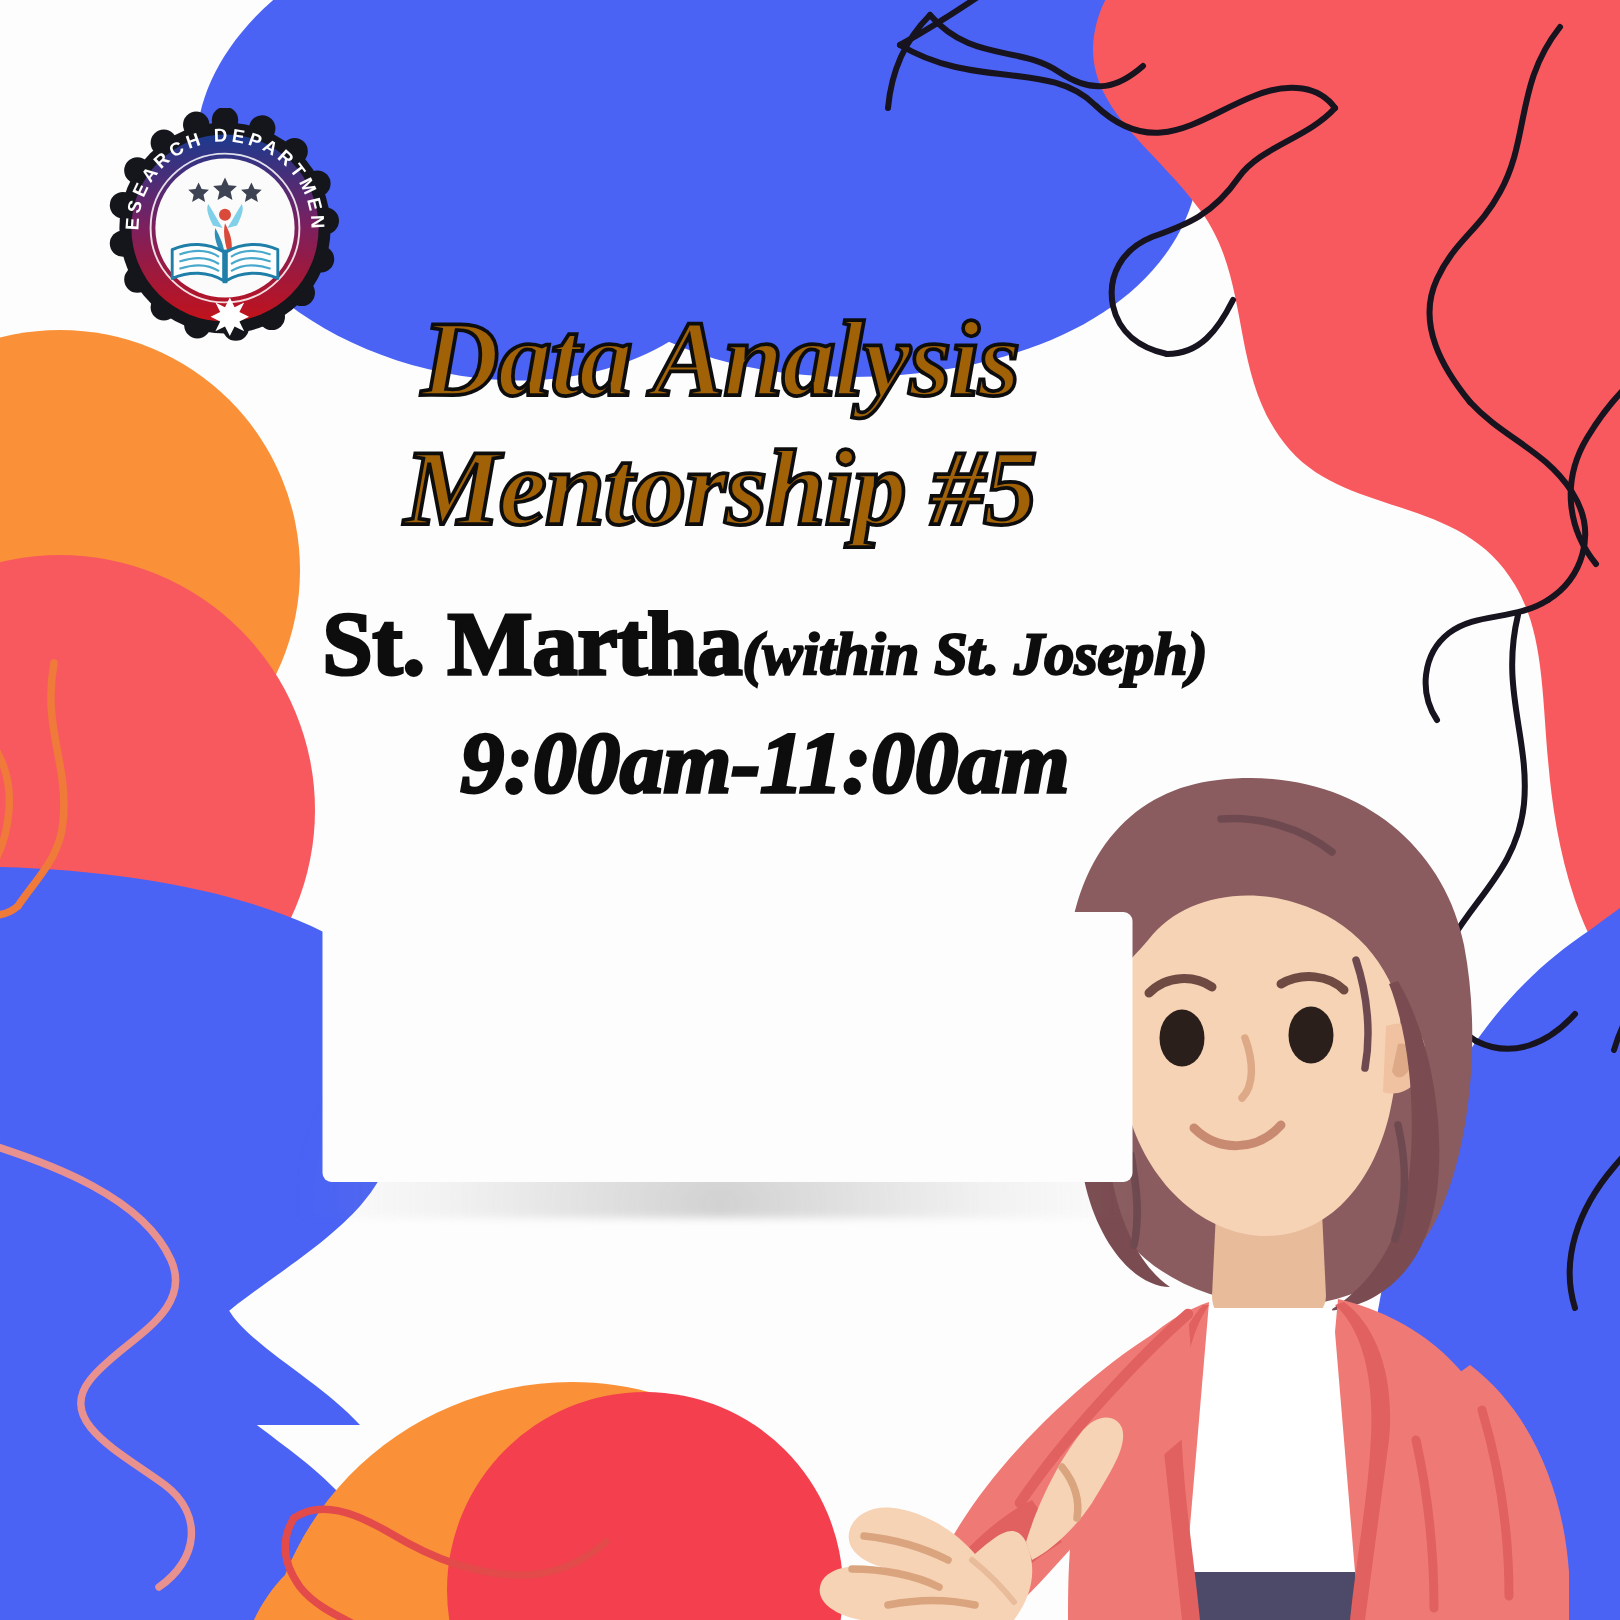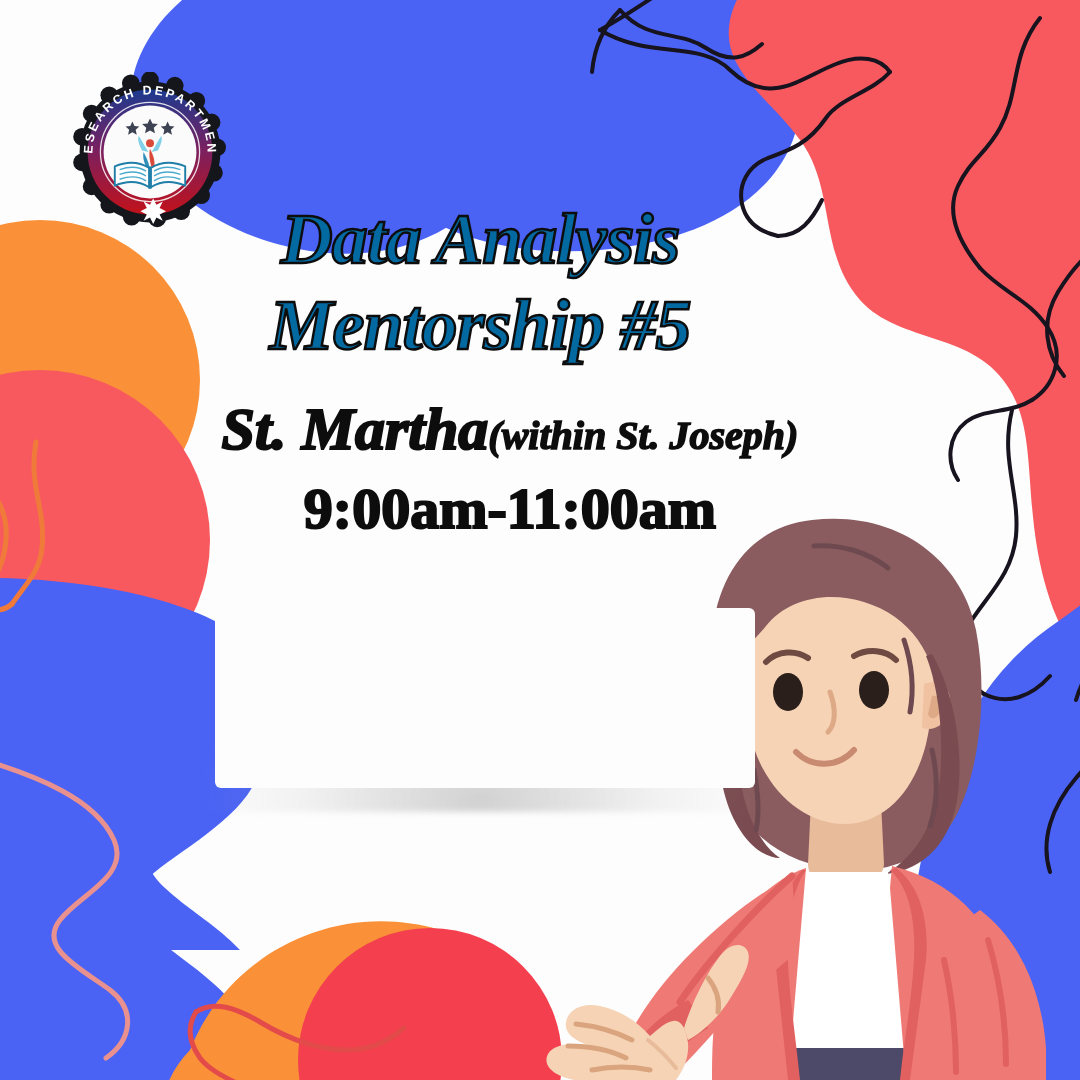--- a/index.html
+++ b/index.html
@@ -27,46 +27,46 @@
     pointer-events:none;
   }
   .title-wrap{
     position:absolute;left:100px;top:196px;width:760px;
     text-align:center;
   }
   .title-line{
     font-family:"Liberation Serif", serif;
     font-weight:bold;font-style:italic;
     font-size:72px;line-height:86px;letter-spacing:-1px;
-    color:#0369a1;
+    color:#a16207;
     white-space:nowrap;
     -webkit-text-stroke:2.5px #0d0d0d;
   }
   .venue-wrap{
     position:absolute;left:60px;top:398px;width:900px;text-align:center;
   }
   .venue-main{
     font-family:"Liberation Serif", serif;
-    font-weight:bold;font-style:italic;
+    font-weight:bold;
     font-size:60px;line-height:62px;color:#0d0d0d;
     -webkit-text-stroke:2.2px #0d0d0d;
     white-space:nowrap;
   }
   .venue-sub{
     font-family:"Liberation Serif", serif;
     font-weight:bold;font-style:italic;
     font-size:40px;color:#0d0d0d;
     -webkit-text-stroke:1.6px #0d0d0d;
   }
   .time-wrap{
     position:absolute;left:60px;top:478px;width:900px;text-align:center;
   }
   .time-line{
     font-family:"Liberation Serif", serif;
-    font-weight:bold;
+    font-weight:bold;font-style:italic;
     font-size:58px;line-height:62px;color:#0d0d0d;
     -webkit-text-stroke:2.2px #0d0d0d;
     white-space:nowrap;
   }
 
   .body-shadow{
     position:absolute;left:200px;top:612px;width:560px;height:200px;
     background:radial-gradient(ellipse at 50% 95%, rgba(120,120,120,.32) 0%, rgba(160,160,160,.12) 45%, rgba(255,255,255,0) 72%);
     filter:blur(3px);
   }

